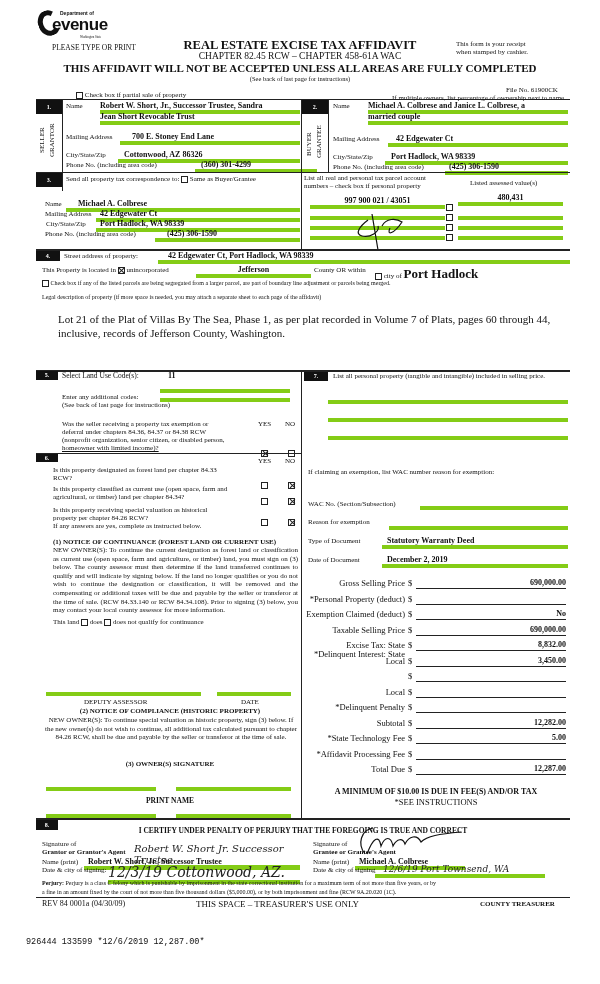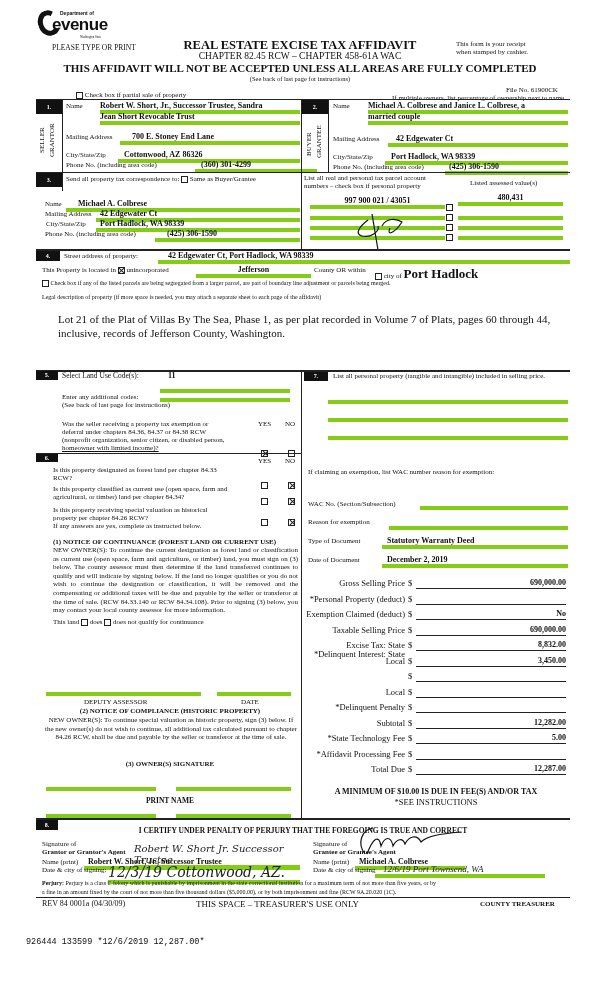--- a/index.html
+++ b/index.html
@@ -284,21 +284,21 @@
 <div class="abs sig line" style="left:108px;top:864px;width:192px;font-size:14px;">12/3/19  Cottonwood, AZ.</div>
 
 <div class="abs small" style="left:313px;top:840px;">Signature of</div>
 <div class="abs small b" style="left:313px;top:848px;">Grantee or Grantee's Agent</div>
 <svg class="abs" style="left:345px;top:824px;" width="120" height="36">
   <path d="M20 30 C12 20, 16 6, 28 4 M22 30 C28 14, 34 10, 36 22 C40 12, 46 12, 48 22 C52 14, 58 14, 60 20 C64 12, 72 10, 76 18 C82 12, 94 10, 116 8" stroke="#111" stroke-width="1.2" fill="none"></path>
 </svg>
 <div class="abs small" style="left:313px;top:858px;">Name (print)</div>
 <div class="abs val line" style="left:355px;top:857px;width:110px;padding-left:4px;">Michael A. Colbrese</div>
 <div class="abs small" style="left:313px;top:866px;">Date &amp; city of signing</div>
-<div class="abs sig line" style="left:375px;top:864px;width:170px;font-size:9px;padding-left:8px;font-family:Liberation Serif, serif;">12/6/19   Port Townsend, WA</div>
+<div class="abs sig line" style="left:375px;top:864px;width:170px;font-size:9px;padding-left:8px;">12/6/19   Port Townsend, WA</div>
 
 <div class="abs tiny" style="left:42px;top:880px;width:528px;">
   <span class="b">Perjury:</span>
   <span>Perjury is a class C felony which is punishable by imprisonment in the state correctional institution for a maximum term of not more than five years, or by</span>
 </div>
 <div class="abs tiny" style="left:42px;top:889px;width:528px;">a fine in an amount fixed by the court of not more than five thousand dollars ($5,000.00), or by both imprisonment and fine (RCW 9A.20.020 (1C).</div>
 <div class="abs hline" style="left:36px;top:897px;width:534px;"></div>
 <div class="abs small" style="left:42px;top:899px;font-size:8px;">REV 84 0001a (04/30/09)</div>
 <div class="abs small" style="left:196px;top:899px;font-size:9px;">THIS SPACE – TREASURER'S USE ONLY</div>
 <div class="abs small b" style="left:480px;top:900px;">COUNTY TREASURER</div>

